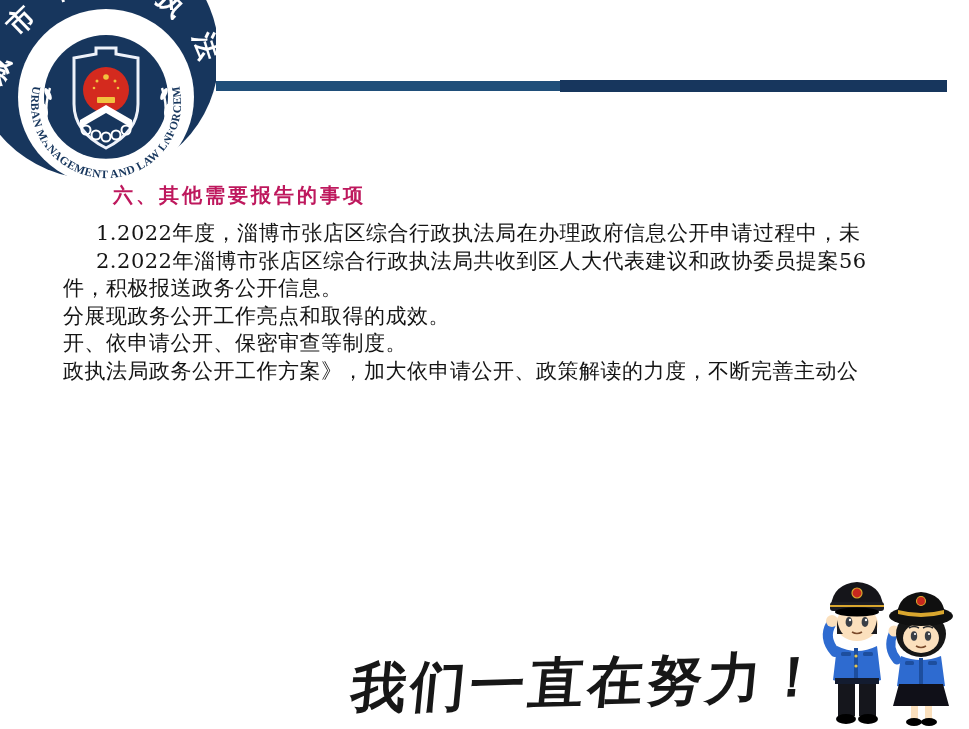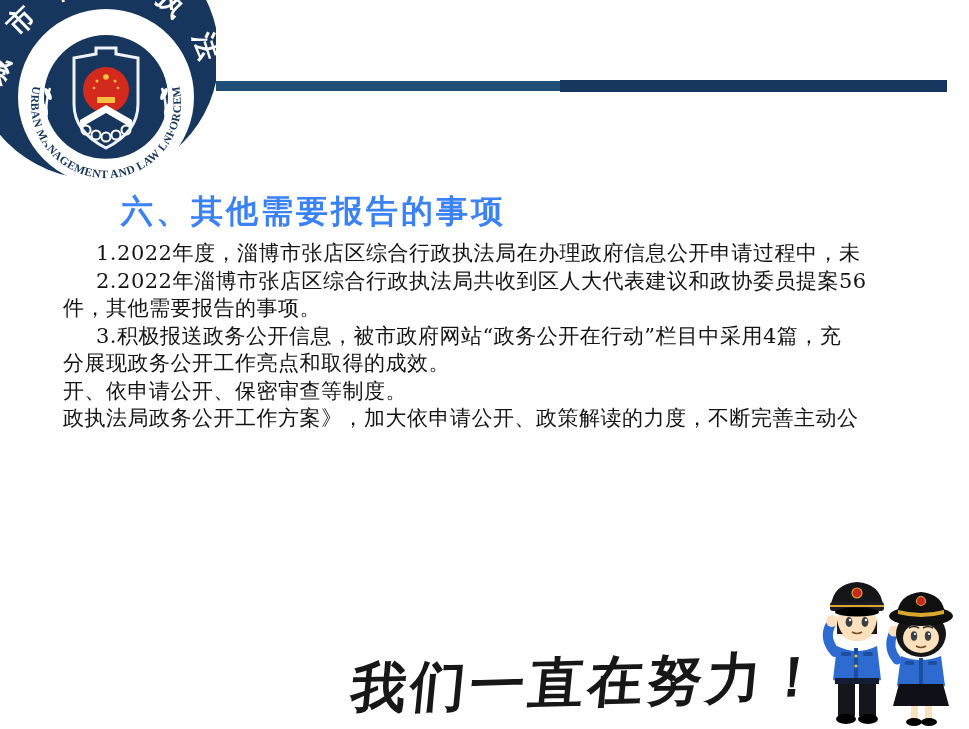--- a/index.html
+++ b/index.html
@@ -8,30 +8,29 @@
     overflow:hidden; font-family:"DejaVu Sans",sans-serif;
   }
   
   .rule{position:absolute;}
   .rule-left{left:216px; top:81px; width:374px; height:10px; background:#1f4e79;}
   .rule-right{left:560px; top:80px; width:387px; height:12px; background:#17365d;}
   
   .emblem{position:absolute; left:0; top:0;}
   
   .heading{
-    position:absolute; left:113px; top:182px; margin:8px;
+    position:absolute; left:113px; top:182px; margin:0;
     font-family:"DejaVu Sans",sans-serif; font-weight:bold;
-    font-size:32px; letter-spacing:3px; color:#3b82f6; white-space:nowrap;
+    font-size:20px; letter-spacing:3px; color:#be185d; white-space:nowrap;
   }
   
   .bodytext{
     position:absolute; left:63px; top:220px; width:848px;
     font-family:"DejaVu Serif",serif; font-size:21px; color:#141414;
     letter-spacing:0.5px;
-    margin-top:20px;
   }
   .line{height:27.5px; line-height:27.5px; white-space:nowrap; overflow:hidden;}
   .line.first{padding-left:33px;}
   
   .slogan{
     position:absolute; left:352px; top:646px; width:480px;
     font-family:"DejaVu Sans",sans-serif; font-weight:900;
     font-size:55px; letter-spacing:4px; color:#171717;
     transform:skewX(-7deg) rotate(-1.5deg); white-space:nowrap;
   }
@@ -102,22 +101,21 @@
   </svg>
 
   <div class="rule rule-left"></div>
   <div class="rule rule-right"></div>
 
   <h1 class="heading">六、其他需要报告的事项</h1>
 
   <div class="bodytext">
     <div class="line first">1.2022年度，淄博市张店区综合行政执法局在办理政府信息公开申请过程中，未</div>
     <div class="line first">2.2022年淄博市张店区综合行政执法局共收到区人大代表建议和政协委员提案56</div>
-    <div class="line">件，其他需要报告的事项。</div>
-    <div class="line first">3.积极报送政务公开信息，被市政府网站“政务公开在行动”栏目中采用4篇，充</div>
+    <div class="line">件，积极报送政务公开信息。</div>
     <div class="line">分展现政务公开工作亮点和取得的成效。</div>
     <div class="line">开、依申请公开、保密审查等制度。</div>
     <div class="line">政执法局政务公开工作方案》，加大依申请公开、政策解读的力度，不断完善主动公</div>
   </div>
 
   <div class="slogan">我们一直在努力！</div>
 
   <svg class="mascots" width="153" height="168" viewBox="0 0 153 168">
 
     <g>

